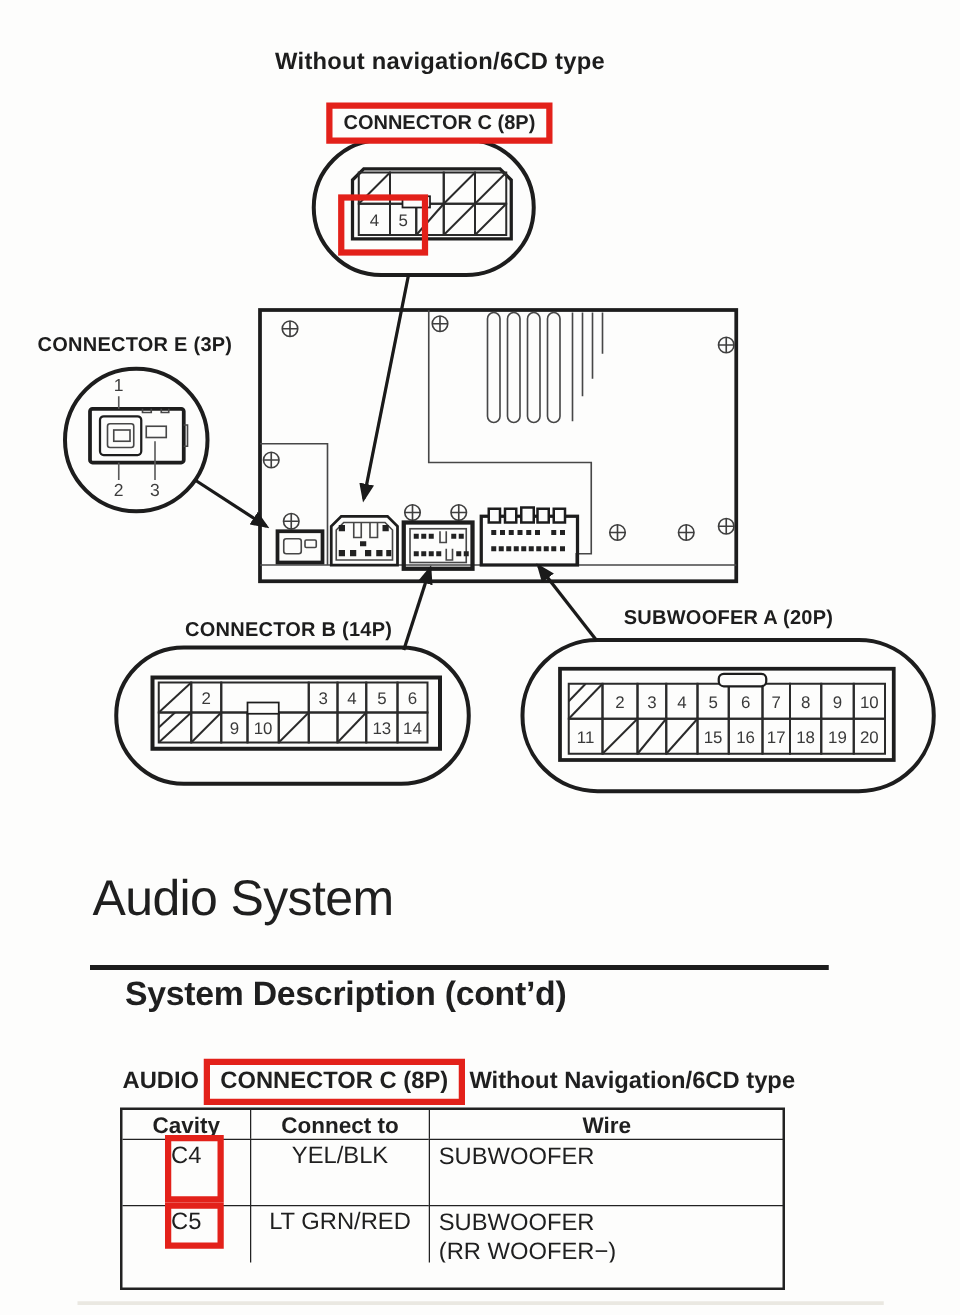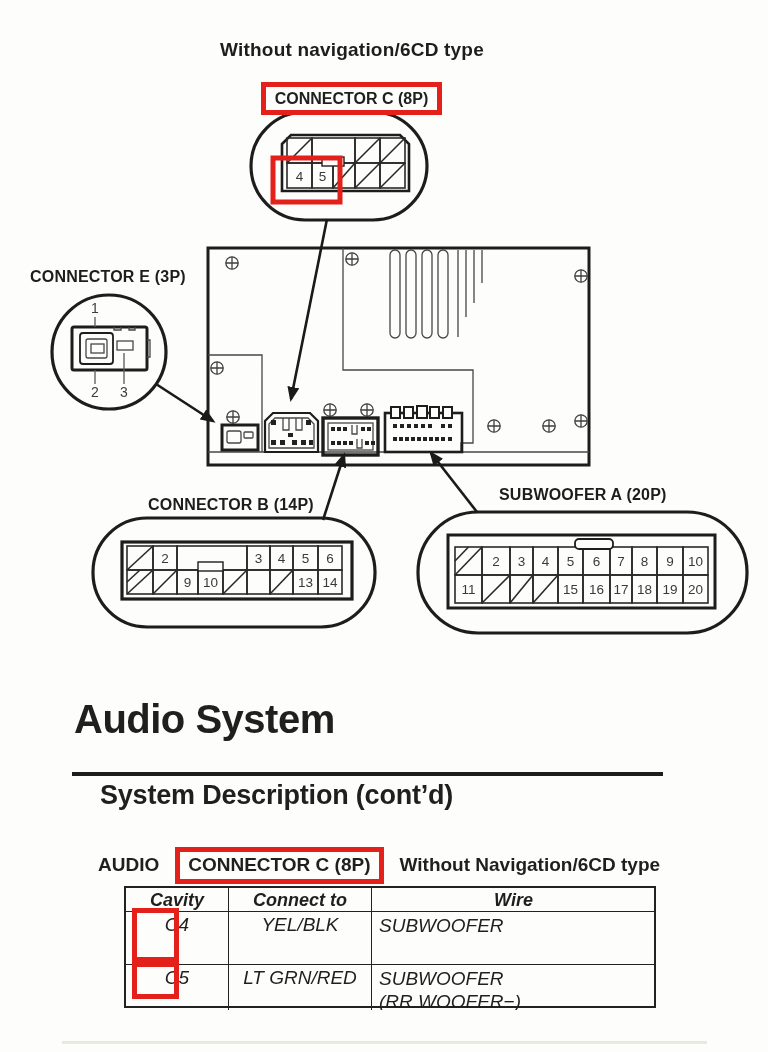--- a/index.html
+++ b/index.html
@@ -10,32 +10,32 @@
   }
   .abs{position:absolute; box-sizing:border-box;}
   .blabel{font-weight:bold; white-space:nowrap; color:#1d1d1d;}
   .top-title{left:136px; top:39px; width:432px; text-align:center; font-size:19px; letter-spacing:.2px;}
   .conn-label{font-size:16px; letter-spacing:.2px;}
   .red-label-box{
     left:261px; top:82px; width:181px; height:33px;
     border:5px solid var(--red); display:flex; align-items:center; justify-content:center;
     font-weight:bold; font-size:16px; white-space:nowrap;
   }
-  .audio-title{left:74px; top:697px; font-size:40px; font-weight:bold; letter-spacing:-.5px;}
+  .audio-title{left:74px; top:697px; font-size:40px; font-weight:normal; letter-spacing:-.5px;}
   .hrule{left:72px; top:772px; width:591px; height:4px; background:#1d1d1d;}
   .sys-desc{left:100px; top:780px; font-size:27px; font-weight:bold; letter-spacing:-.2px;}
   .tbl-heading{
-    left:98px; top:845px; height:40px; display:flex; align-items:center; gap:16px;
+    left:98px; top:845px; height:40px; display:flex; align-items:center; gap:4px;
     font-size:19px; font-weight:bold; white-space:nowrap;
   }
   .hl-box{border:5px solid var(--red); padding:2px 8px 3px 8px;}
   .dtable{
-    left:124px; top:886px; width:532px; height:122px;
+    left:96px; top:886px; width:532px; height:146px;
     display:grid; grid-template-columns:102px 143px 284px; grid-template-rows:23px 53px 46px;
-    border:2.5px solid #222; background:transparent; font-size:19px;font-style:italic;
+    border:2.5px solid #222; background:transparent; font-size:19px;
   }
   .tc{box-sizing:border-box; overflow:hidden;}
   .tc.bl{border-left:1.8px solid #222;}
   .tc.bt{border-top:1.8px solid #222;}
   .tc.th{font-weight:bold; font-size:18px; text-align:center; line-height:22px; padding-top:1px;}
   .tc.ctr{text-align:center; padding-top:2px; line-height:22px;}
   .tc.lft{padding:2px 0 0 7px; line-height:23px;}
   .redbox{border:5px solid var(--red); background:transparent;}
   .c4box{left:132px; top:908px; width:47px; height:54px;}
   .c5box{left:132px; top:962px; width:47px; height:37px;}

